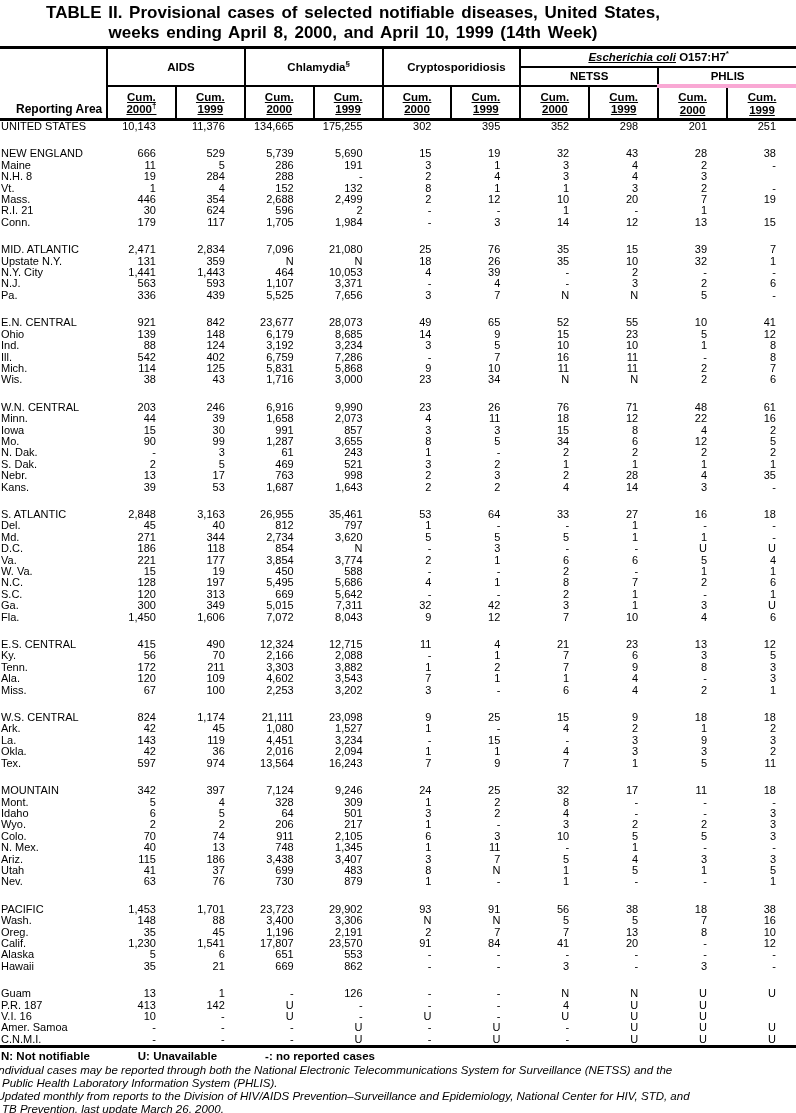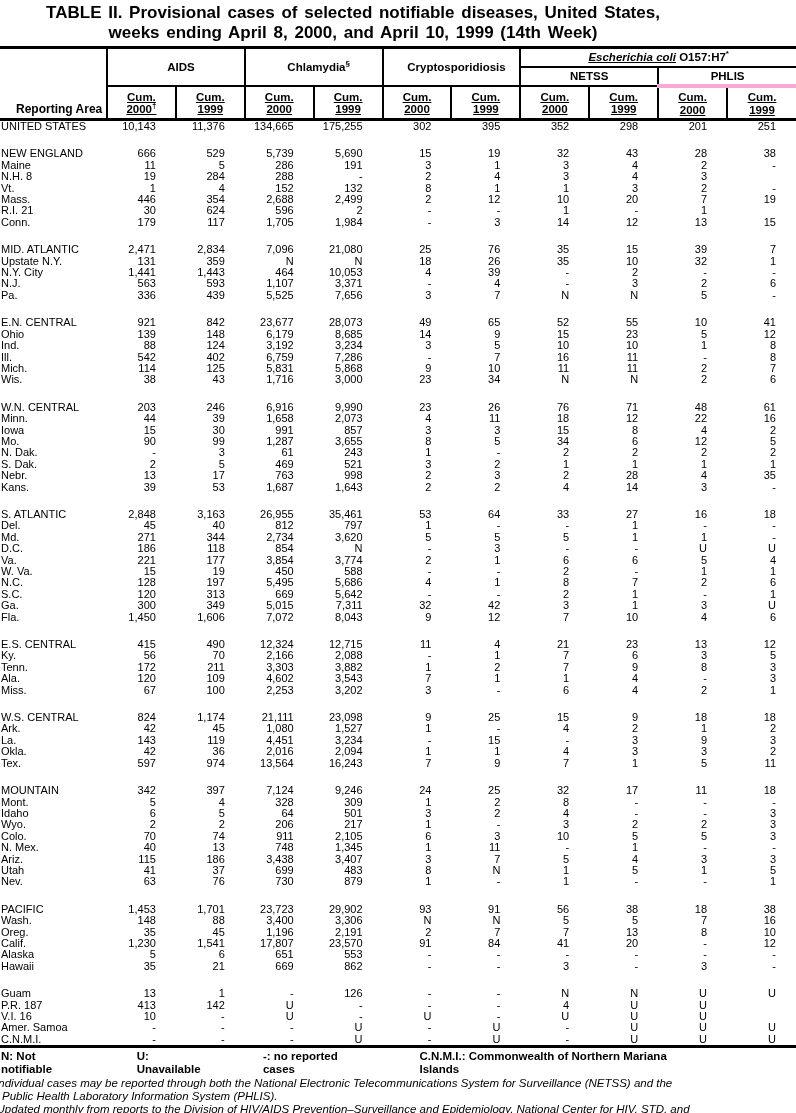--- a/index.html
+++ b/index.html
@@ -1023,19 +1023,18 @@
           <td>U</td>
           <td>U</td>
         </tr>
       </tbody>
   </table>
 
   <div class="legend">
     <span>N: Not notifiable</span>
     <span>U: Unavailable</span>
     <span>-: no reported cases</span>
-    <span>C.N.M.I.: Commonwealth of Northern Mariana Islands</span>
   </div>
 
   <p class="fn"><sup>*</sup><span>Individual cases may be reported through both the National Electronic Telecommunications System for Surveillance (NETSS) and the Public Health Laboratory Information System (PHLIS).</span></p>
   <p class="fn"><sup>†</sup><span>Updated monthly from reports to the Division of HIV/AIDS Prevention–Surveillance and Epidemiology, National Center for HIV, STD, and TB Prevention, last update March 26, 2000.</span></p>
 
 </div>
 
 </body></html>

